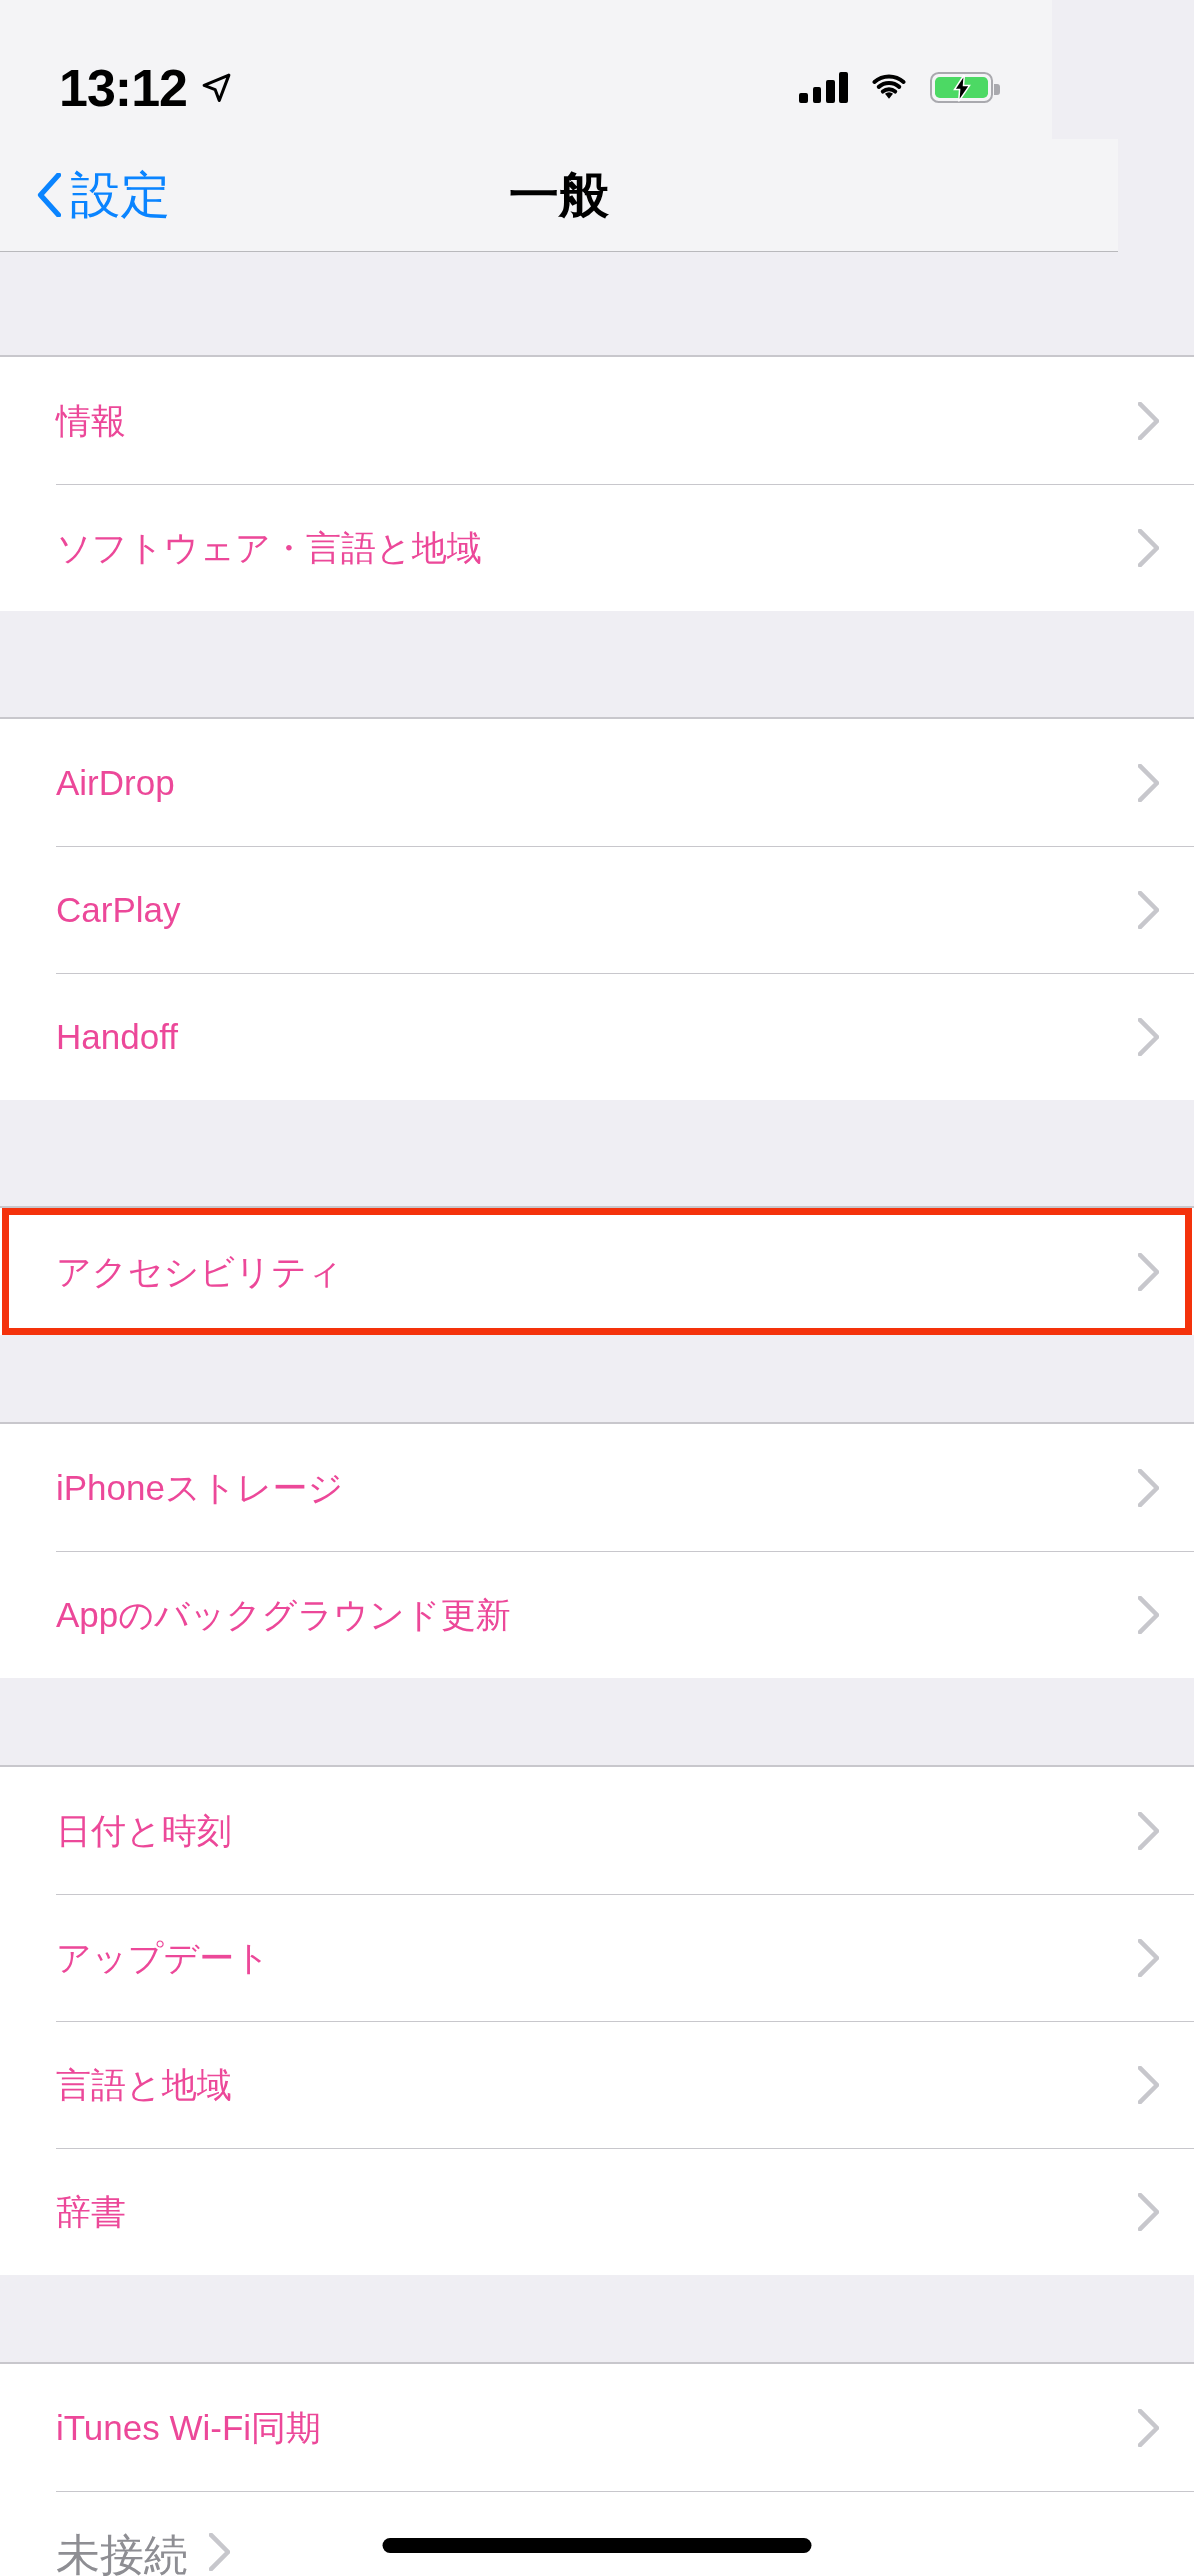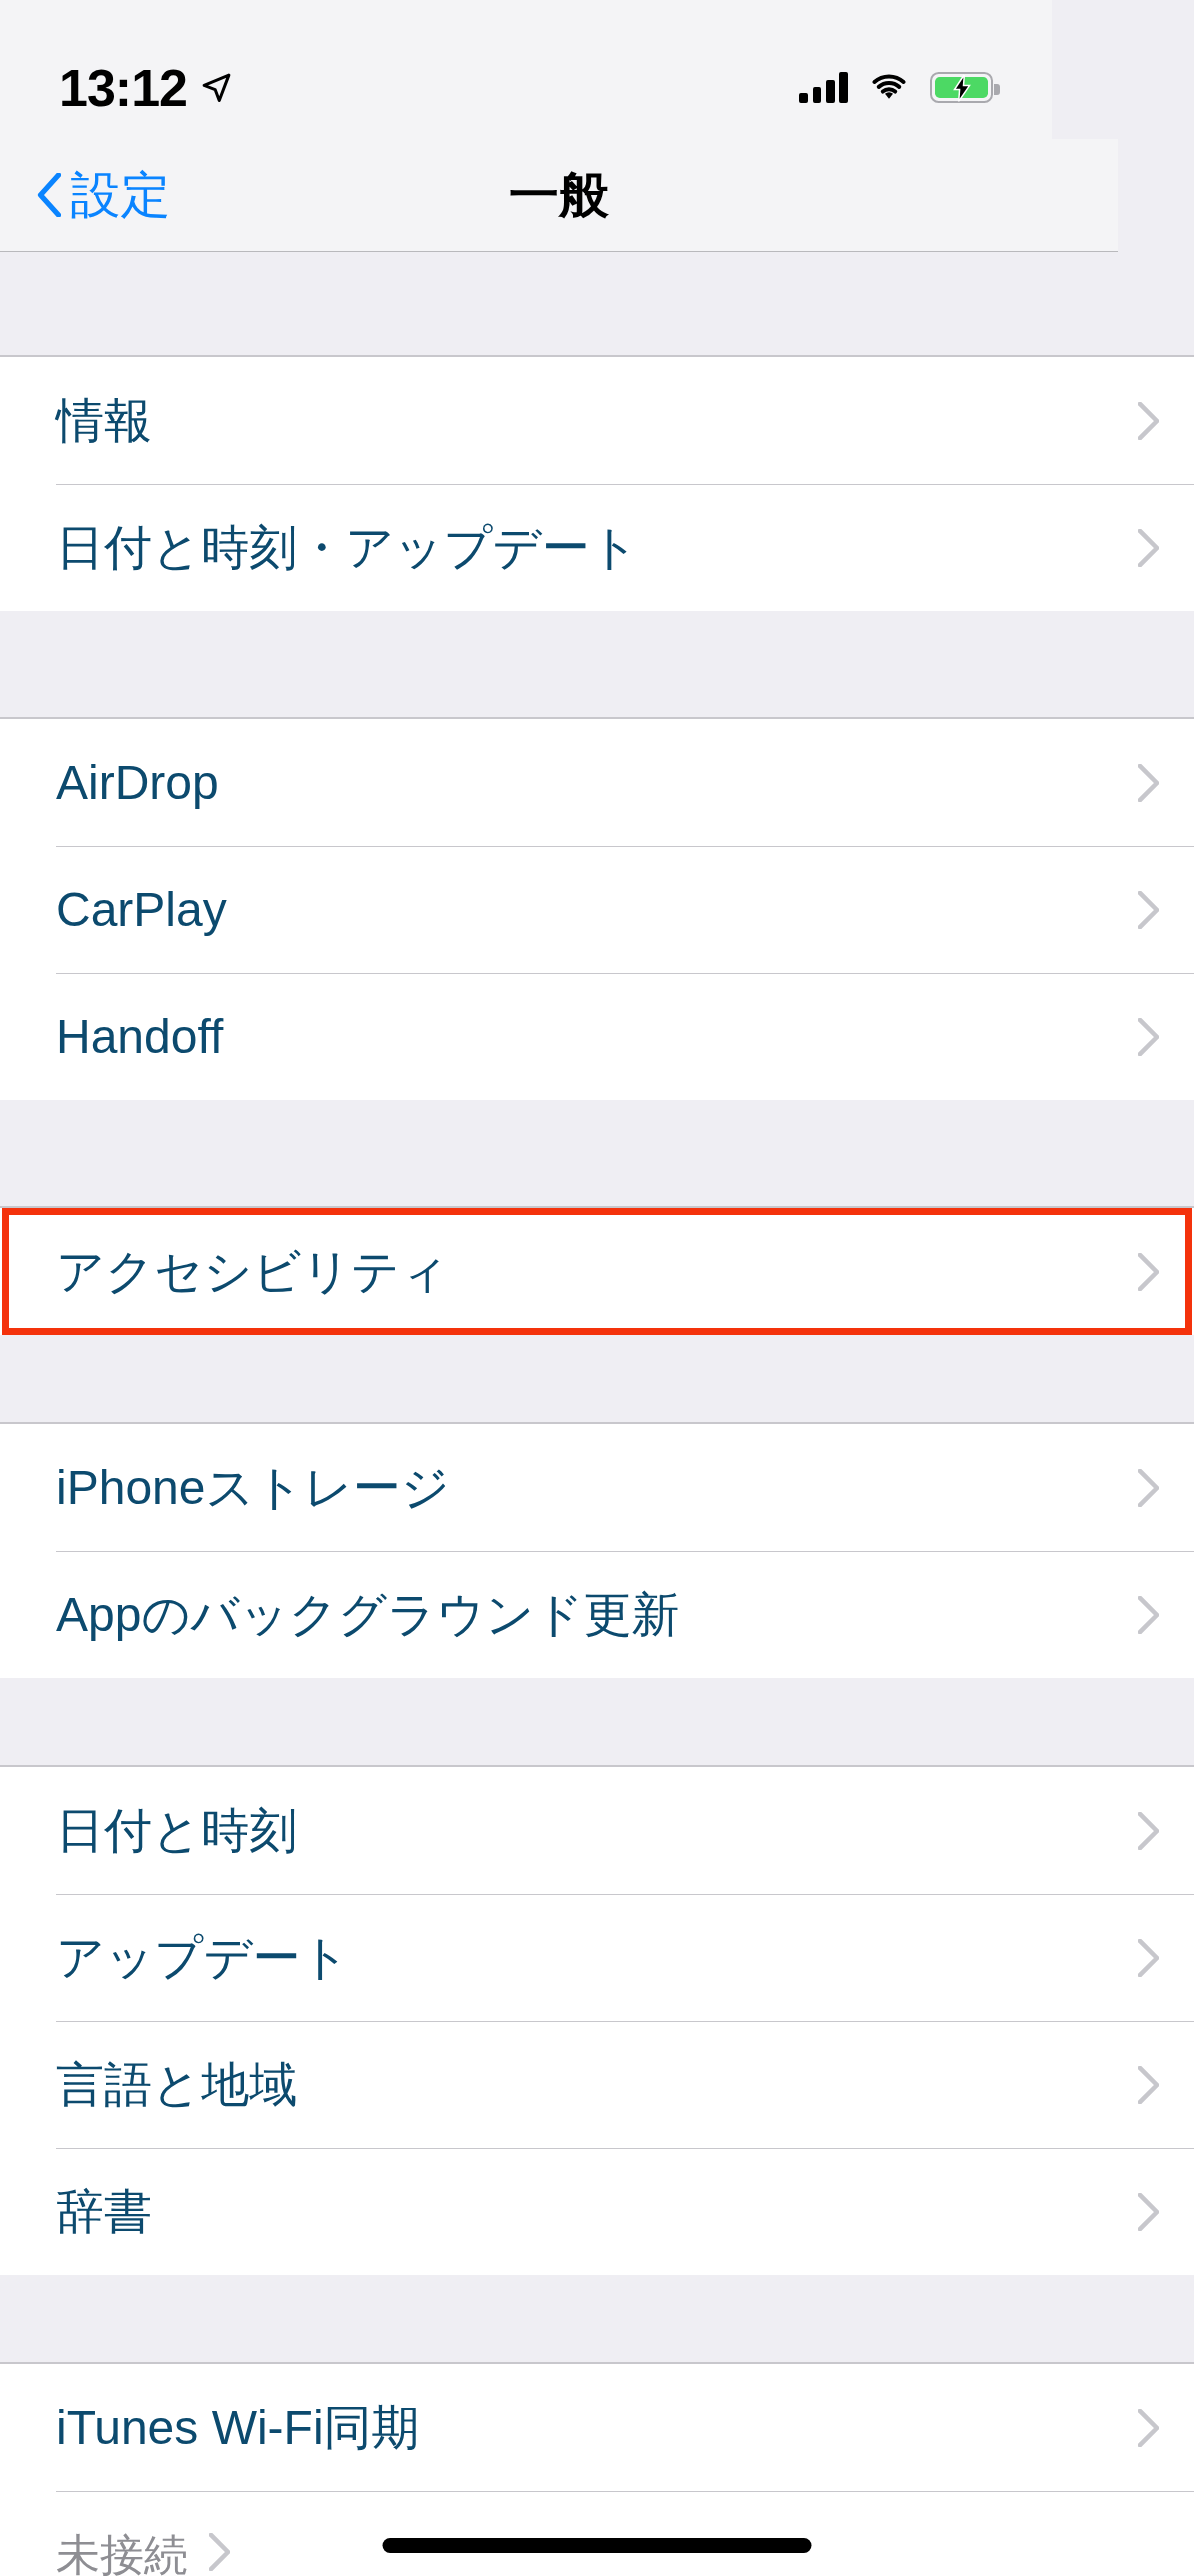--- a/index.html
+++ b/index.html
@@ -59,21 +59,21 @@
   .group{ background:#fff; border-top:1.4px solid #C8C7CC; }
   .row{
     position:relative; display:flex; align-items:center;
     height:127px; background:#fff; padding:0 35px 0 56px;
     cursor:pointer;
   }
   .row + .row::before{
     content:""; position:absolute; left:56px; right:0; top:0;
     height:1.4px; background:#C8C7CC;
   }
-  .row-label{ font-size:48px; color:#0c4a6e; line-height:1; flex:1; }
+  .row-label{ font-size:35px; color:#ec4899; line-height:1; flex:1; }
   .row-right{ display:flex; gap:21px; }
   .row-value{ font-size:44px; color:#8E8E93; line-height:1; }
   .chev{ width:21px; height:38px; display:block; flex:none; }
 
   
   .highlight-wrap{ position:relative; }
   .highlight-box{
     position:absolute; left:1.9px; right:1.9px; top:0; bottom:0;
     border:7.7px solid #F4320C; pointer-events:none;
   }
@@ -135,21 +135,21 @@
         <div class="highlight-wrap">
           <div class="row">
             <div class="row-label">情報</div>
             <div class="row-right">
               <svg class="chev" viewBox="0 0 11 20">
                 <path d="M1 1l9 9-9 9" fill="none" stroke="#C7C7CC" stroke-width="2.4" stroke-linecap="round" stroke-linejoin="round"></path>
               </svg>
             </div>
           </div>
           <div class="row">
-            <div class="row-label">日付と時刻・アップデート</div>
+            <div class="row-label">ソフトウェア・言語と地域</div>
             <div class="row-right">
               <svg class="chev" viewBox="0 0 11 20">
                 <path d="M1 1l9 9-9 9" fill="none" stroke="#C7C7CC" stroke-width="2.4" stroke-linecap="round" stroke-linejoin="round"></path>
               </svg>
             </div>
           </div>
         </div>
       </div>
       <div class="gap" style="height: 107px;"></div>
       <div class="group">

